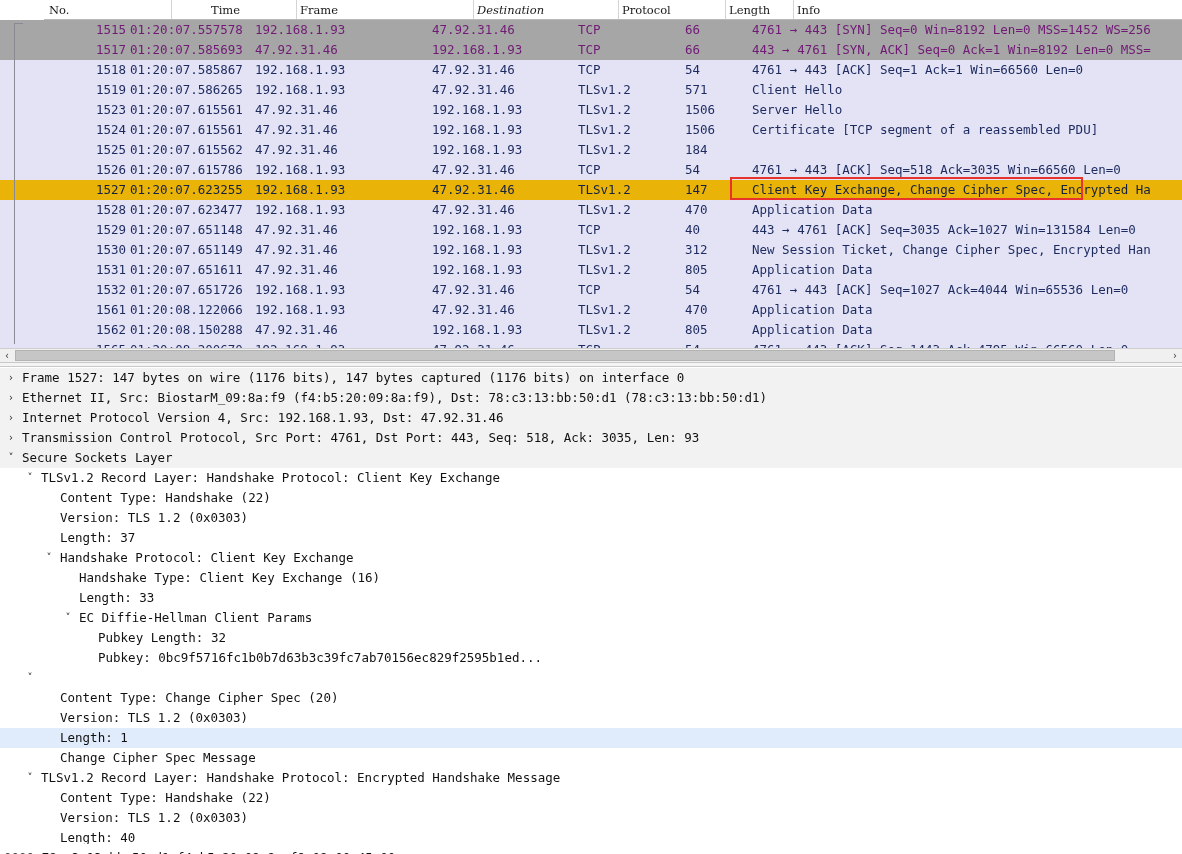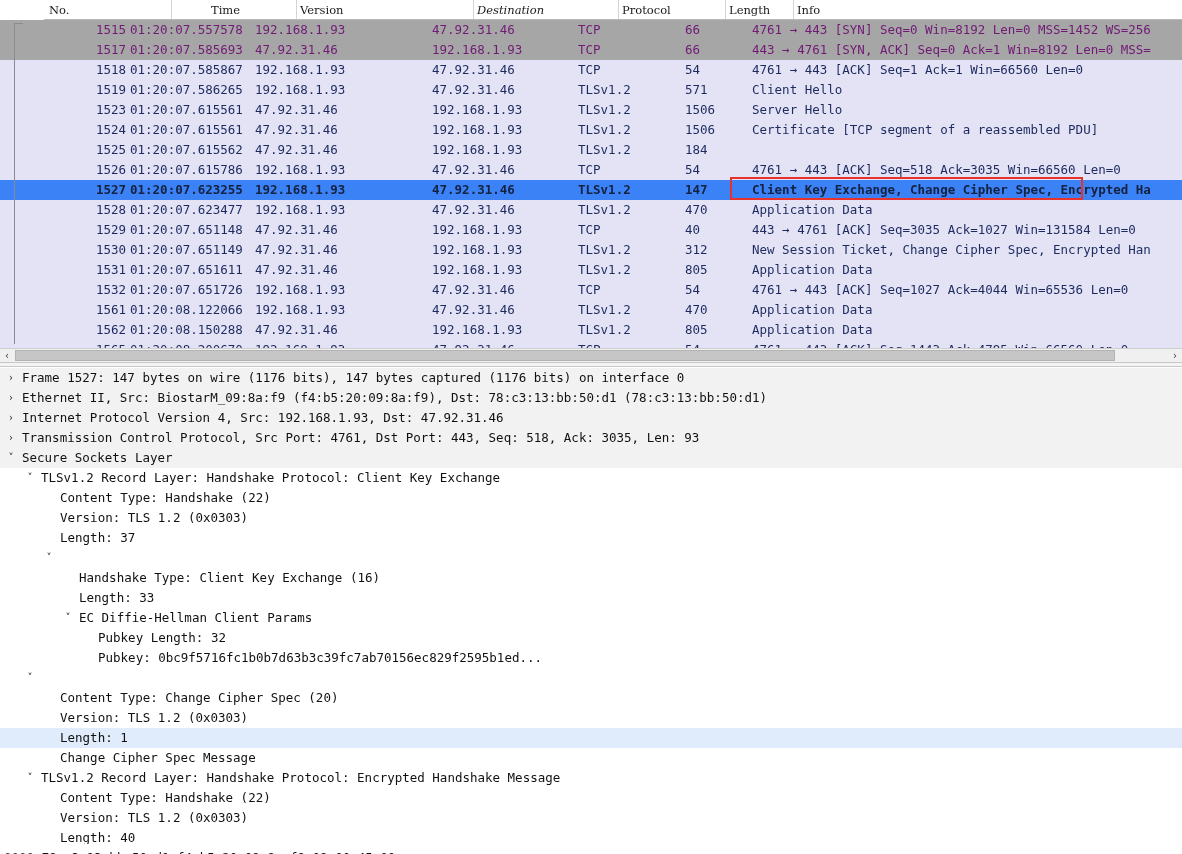--- a/index.html
+++ b/index.html
@@ -71,21 +71,21 @@
   .c-no   { left: 22px;  width: 104px; text-align: right; }
   .c-time { left: 130px; }
   .c-src  { left: 255px; }
   .c-dst  { left: 432px; }
   .c-prot { left: 578px; }
   .c-len  { left: 685px; }
   .c-info { left: 752px; }
 
   .row-tcp      { background: #a6a6a6; color: #701a75; }
   .row-tls      { background: #e4e3f6; color: #1c2a5e; }
-  .row-selected { background: #3b82f6; color: #14213f; font-weight: bold; }
+  .row-selected { background: #eab308; color: #14213f; }
 
   
   .stream-bracket {
     position: absolute;
     left: 14px;
     width: 9px;
     border-left: 1px solid #8a8a95;
     box-sizing: border-box;
   }
   .stream-bracket.top  { border-top: 1px solid #8a8a95; }
@@ -200,21 +200,21 @@
   .offs { color: #444; }
 </style>
 </head>
 <body>
 
 <div id="packet-list">
 
   <div class="plist-header">
     <div class="hcell" style="left:5px;">No.</div>
     <div class="hcell" style="left:167px;">Time</div>
-    <div class="hcell" style="left:256px;">Version</div>
+    <div class="hcell" style="left:256px;">Frame</div>
     <div class="hcell" style="left:433px;font-style:italic;">Destination</div>
     <div class="hcell" style="left:578px;">Protocol</div>
     <div class="hcell" style="left:685px;">Length</div>
     <div class="hcell" style="left:753px;">Info</div>
 
     <div class="hsep" style="left:127px;"></div>
     <div class="hsep" style="left:252px;"></div>
     <div class="hsep" style="left:429px;"></div>
     <div class="hsep" style="left:574px;"></div>
     <div class="hsep" style="left:681px;"></div>
@@ -423,20 +423,21 @@
     <div class="drow lvl2">
       <span class="tw"></span>
       <span class="dtext">Version: TLS 1.2 (0x0303)</span>
     </div>
     <div class="drow lvl2">
       <span class="tw"></span>
       <span class="dtext">Length: 37</span>
     </div>
     <div class="drow lvl2">
       <span class="tw">˅</span>
+      <span class="dtext">Handshake Protocol: Client Key Exchange</span>
     </div>
     <div class="drow lvl3">
       <span class="tw"></span>
       <span class="dtext">Handshake Type: Client Key Exchange (16)</span>
     </div>
     <div class="drow lvl3">
       <span class="tw"></span>
       <span class="dtext">Length: 33</span>
     </div>
     <div class="drow lvl3">

